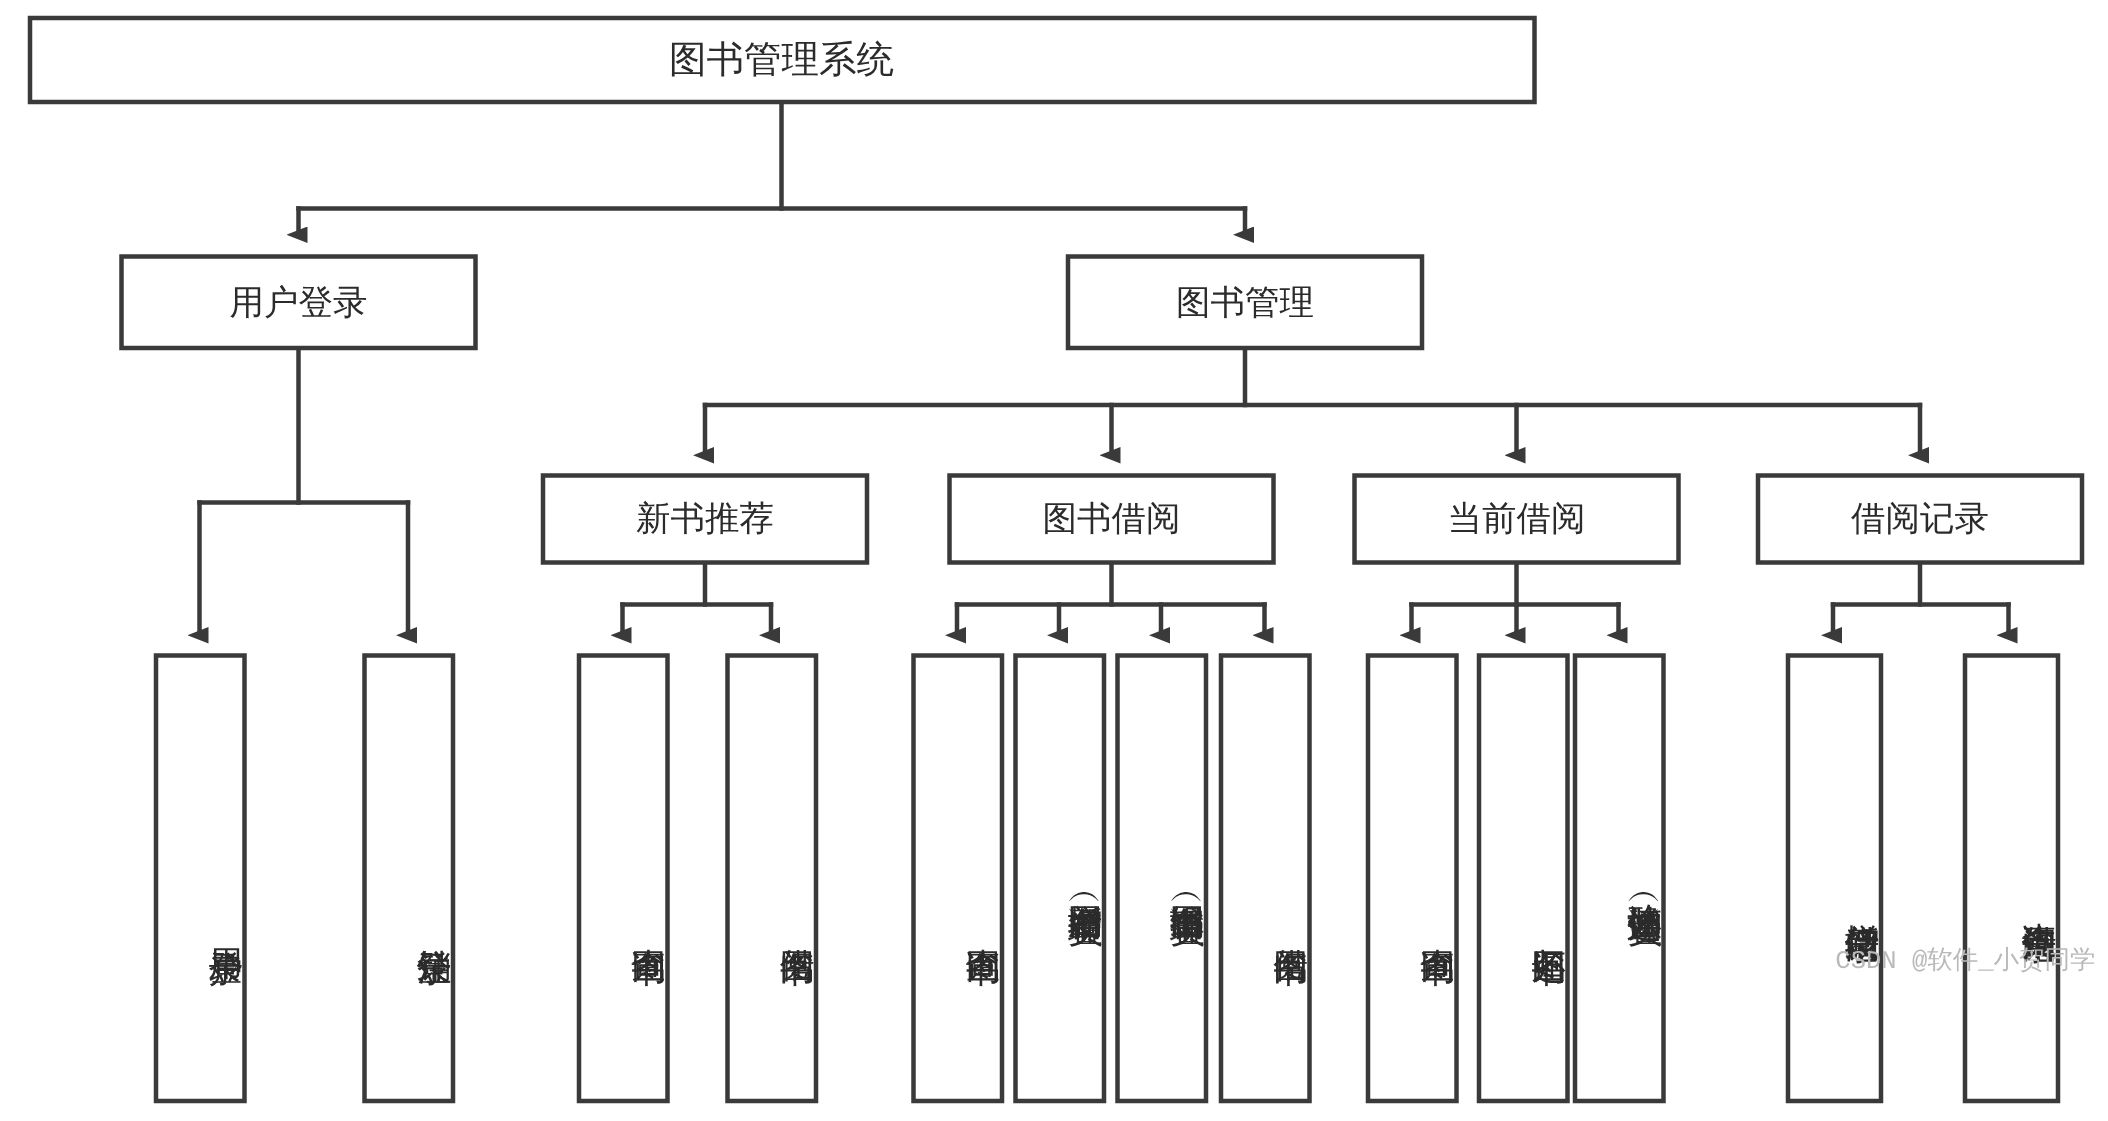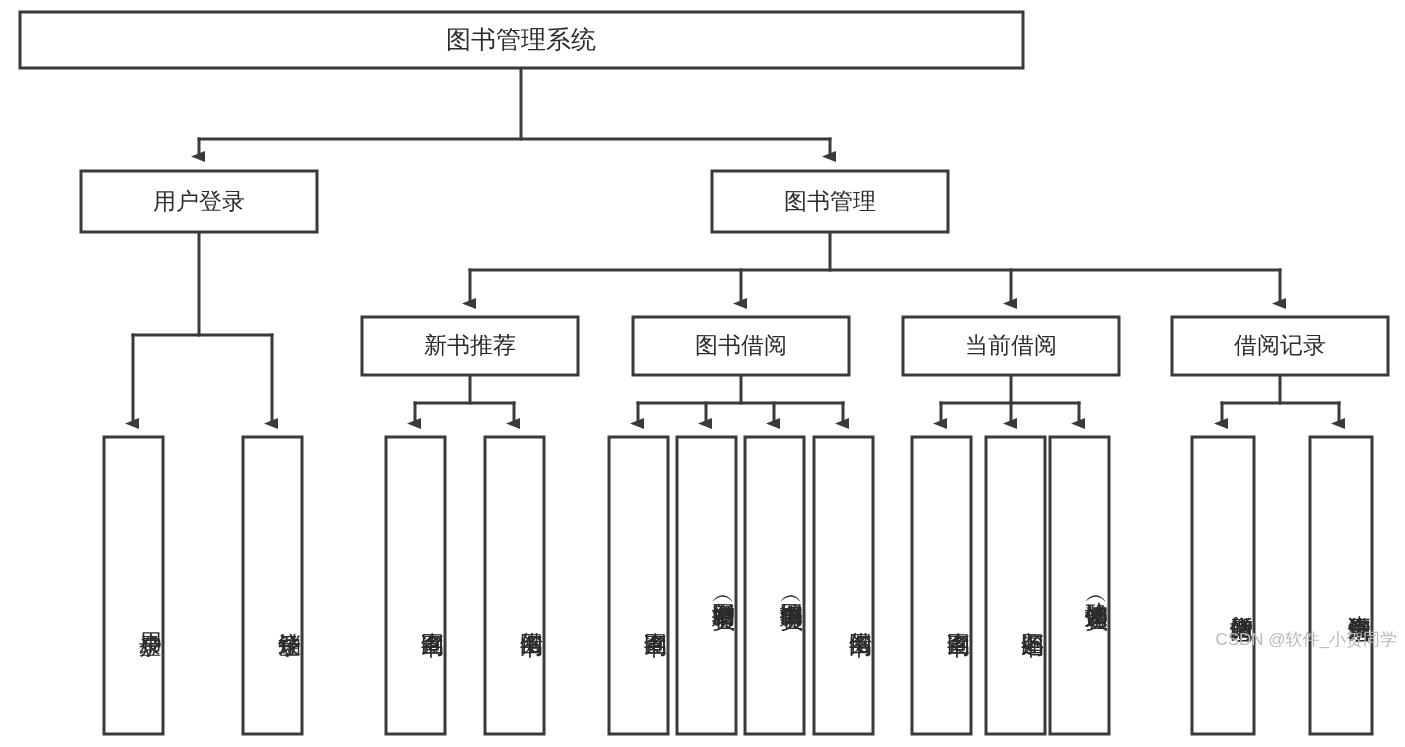--- a/index.html
+++ b/index.html
@@ -33,21 +33,21 @@
     align-items:flex-start;
     justify-content:center;
     pointer-events:none;
   }
   .leaf-label.centered{justify-content:center;}
   .watermark{
     position:absolute;
     right:8px;bottom:6px;
     font-size:17px;
     color:#b9b9b9;
-    font-family:Liberation Sans, sans-serif;
+    font-family:Liberation Mono, monospace;
     white-space:nowrap;
   }
 </style>
 </head>
 <body>
 
 <div id="stage">
 
   <svg id="diagram" viewBox="0 0 1405 747">
     <defs>

